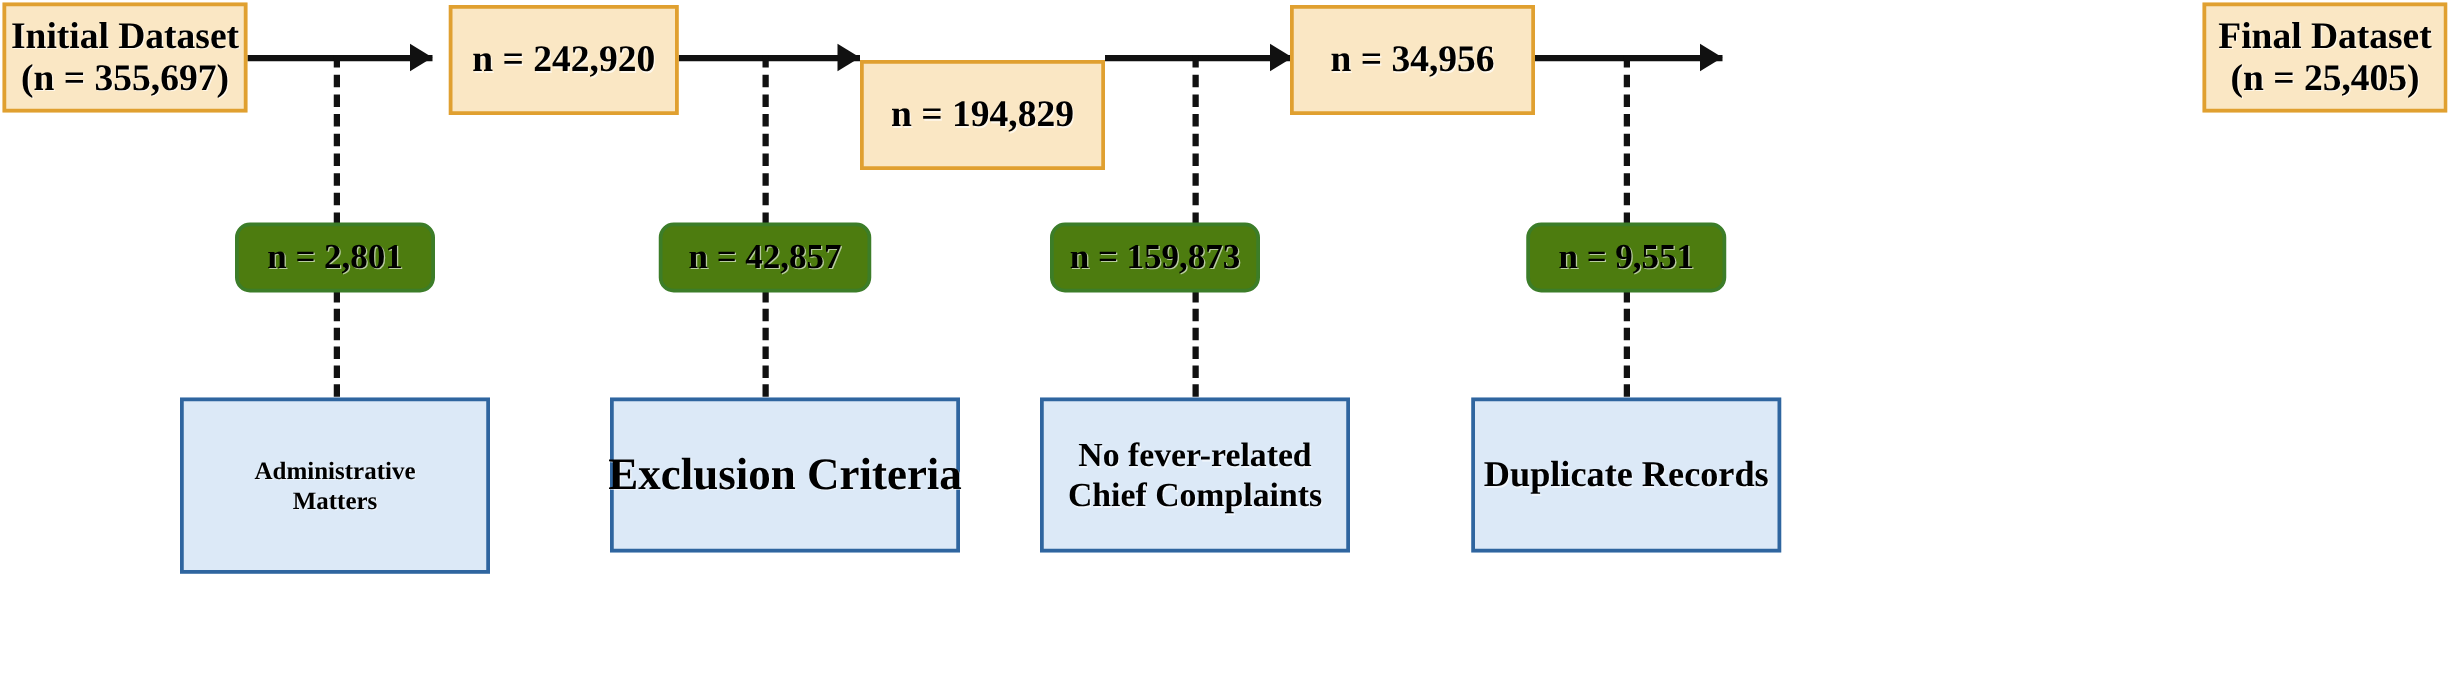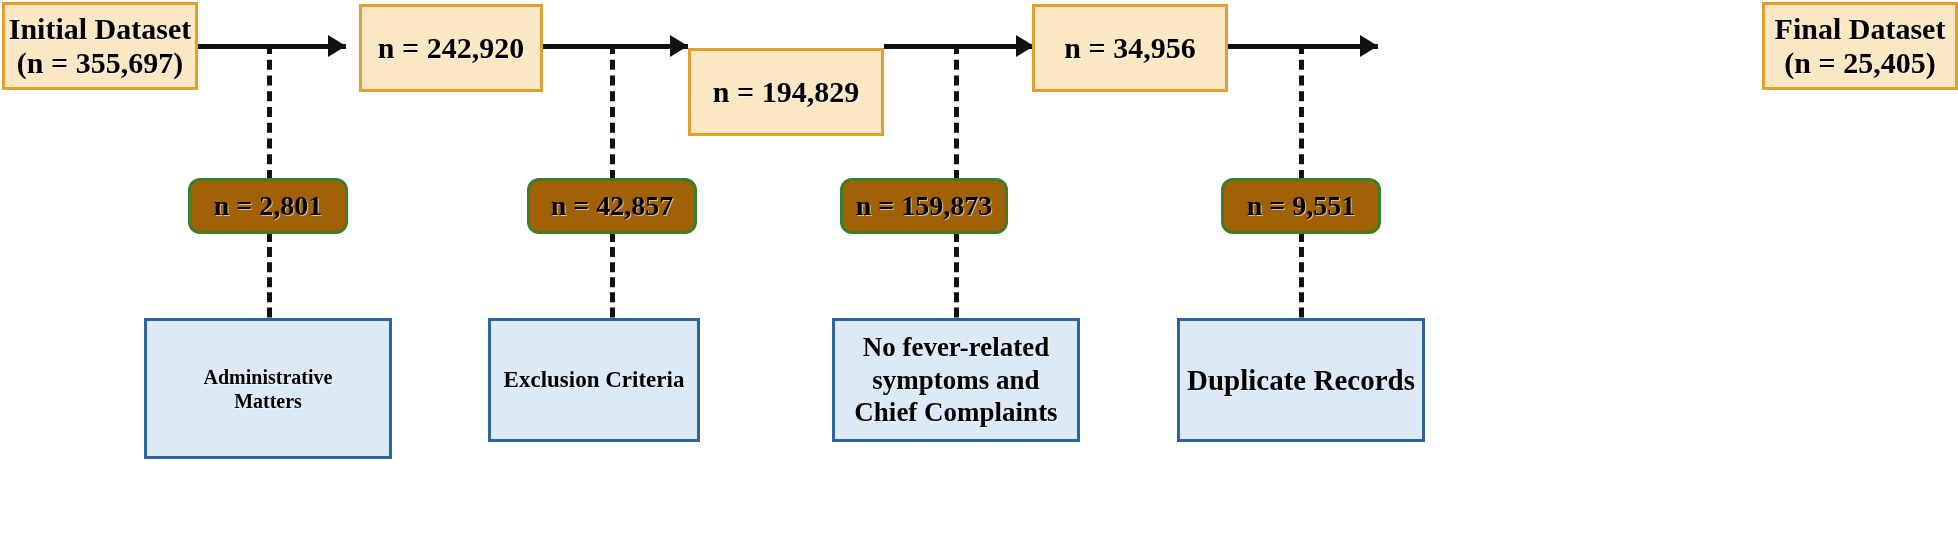--- a/index.html
+++ b/index.html
@@ -36,21 +36,21 @@
   }
   .stage-box .line {
     display: block;
     white-space: nowrap;
   }
 
   
   .count-box {
     position: absolute;
     box-sizing: border-box;
-    background: #a16207;
+    background: #4d7c0f;
     border: 3px solid #3c7d28;
     border-radius: 12px;
     display: flex;
     align-items: center;
     justify-content: center;
     color: #000000;
     font-weight: bold;
     white-space: nowrap;
     text-shadow: 1px 1px 0 rgba(255,255,255,0.6);
   }
@@ -188,30 +188,29 @@
     <span data-name="exclusion-count-label">n = 9,551</span>
   </div>
 
   <div class="reason-box" data-name="exclusion-reason-box-1" style="left:144px; top:318px; width:248px; height:141px; font-size:20px;">
     <div>
       <span class="line" data-name="reason-line-1">Administrative</span>
       <span class="line" data-name="reason-line-2">Matters</span>
     </div>
   </div>
 
-  <div class="reason-box" data-name="exclusion-reason-box-2" style="left:488px; top:318px; width:212px; height:124px; font-size:23px;">
+  <div class="reason-box" data-name="exclusion-reason-box-2" style="left:488px; top:318px; width:280px; height:124px; font-size:36px;">
     <div>
       <span class="line" data-name="reason-line-1">Exclusion Criteria</span>
     </div>
   </div>
 
   <div class="reason-box" data-name="exclusion-reason-box-3" style="left:832px; top:318px; width:248px; height:124px; font-size:27px;">
     <div>
       <span class="line" data-name="reason-line-1">No fever-related</span>
-      <span class="line" data-name="reason-line-2">symptoms and</span>
       <span class="line" data-name="reason-line-3">Chief Complaints</span>
     </div>
   </div>
 
   <div class="reason-box" data-name="exclusion-reason-box-4" style="left:1177px; top:318px; width:248px; height:124px; font-size:29px;">
     <div>
       <span class="line" data-name="reason-line-1">Duplicate Records</span>
     </div>
   </div>
 

